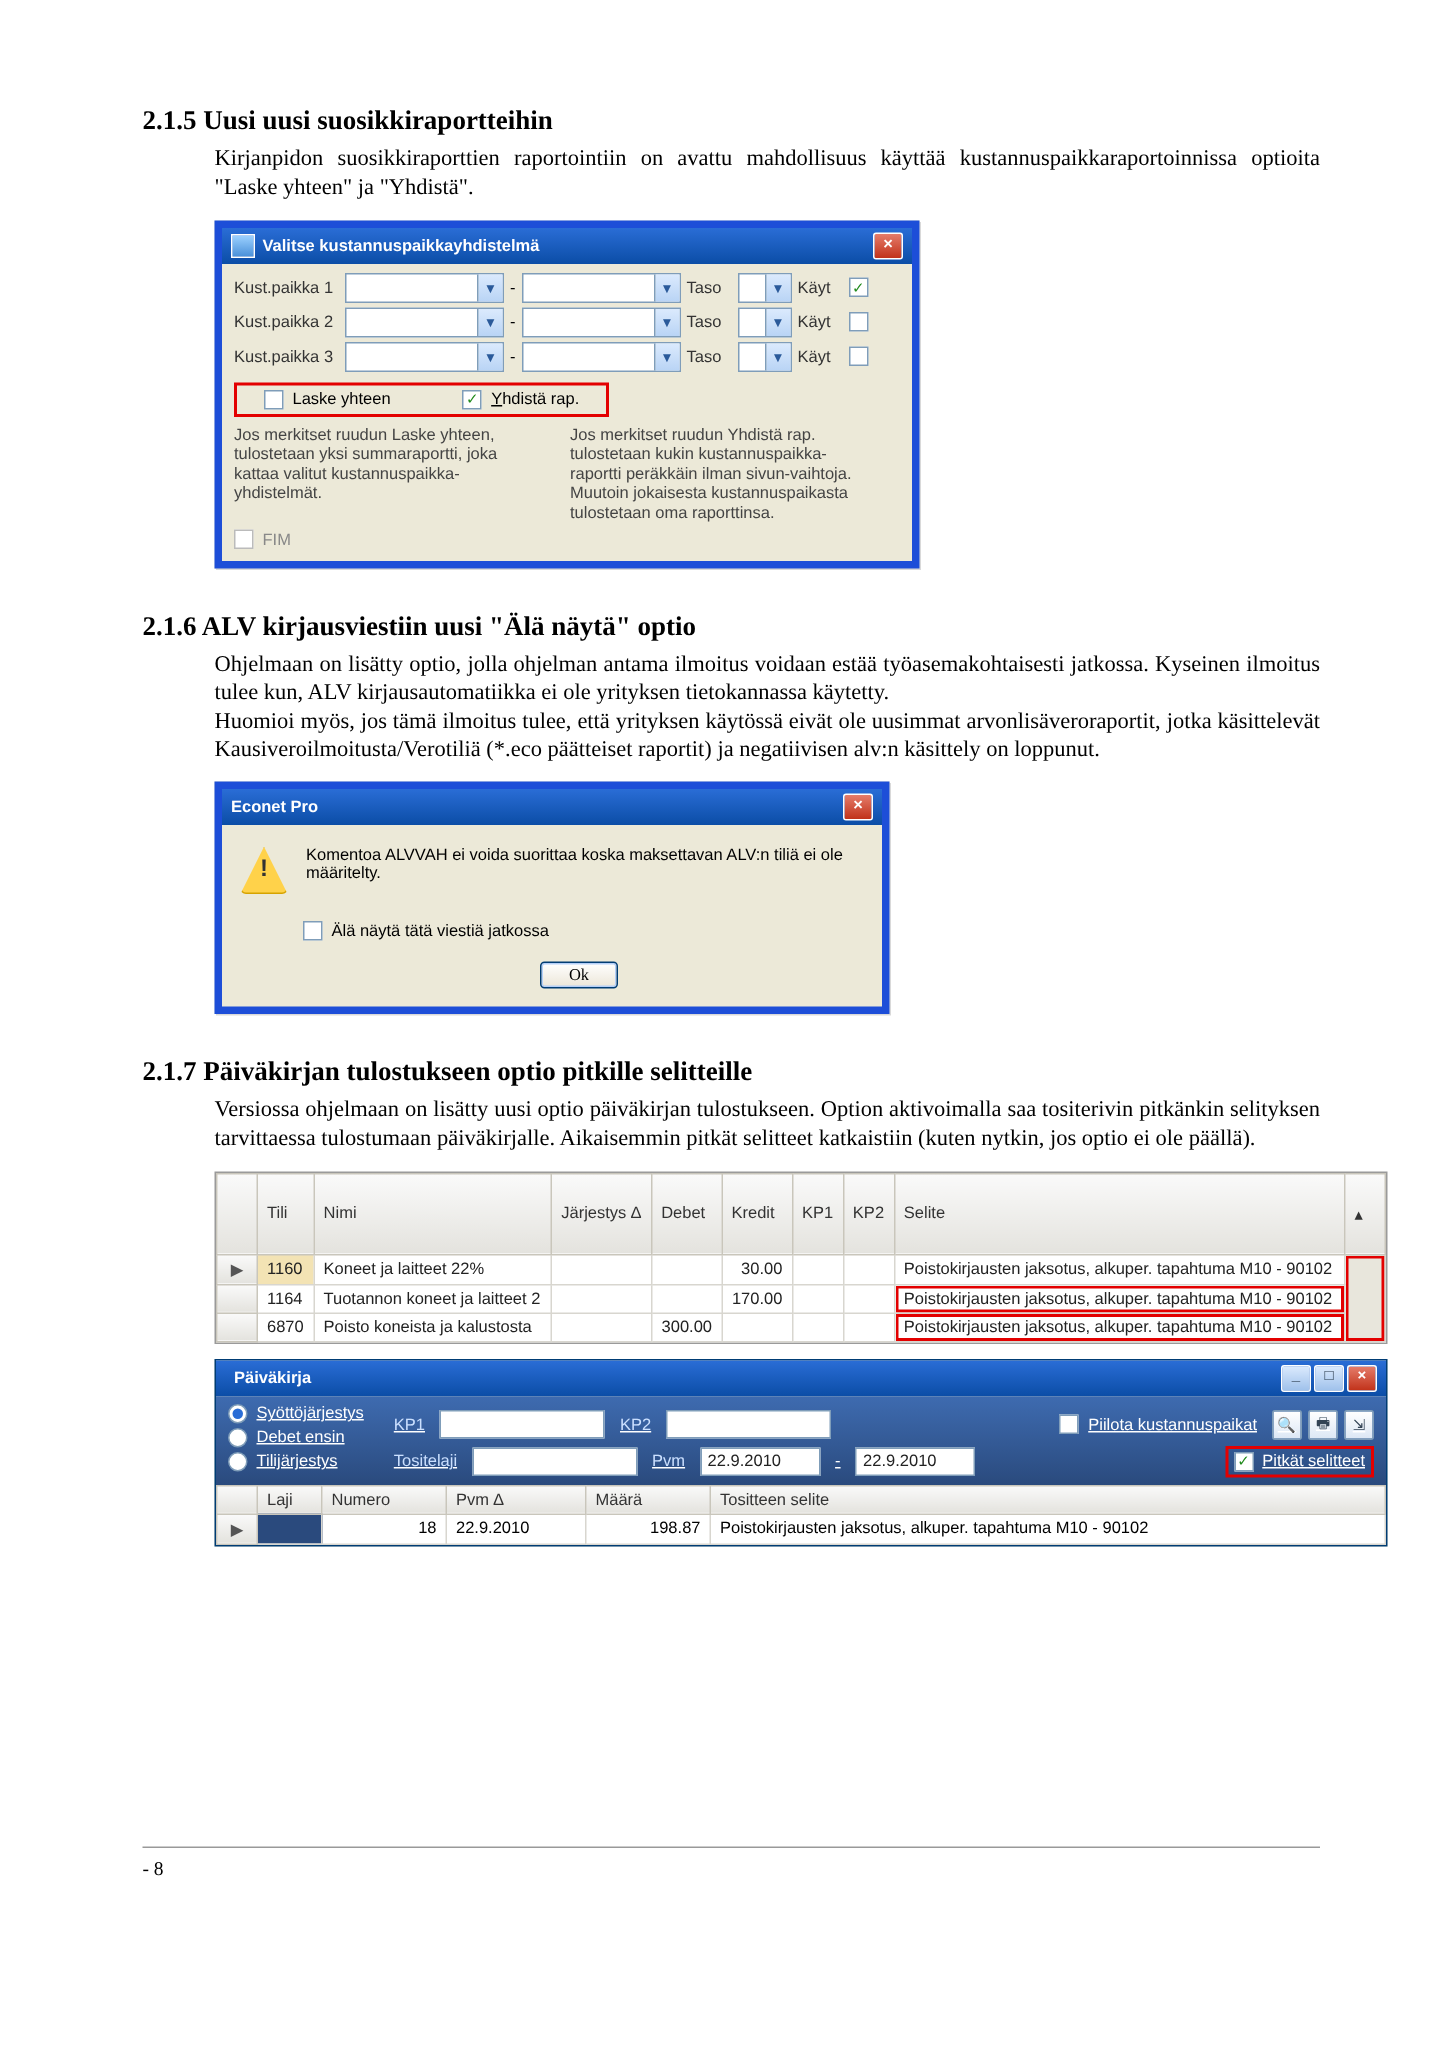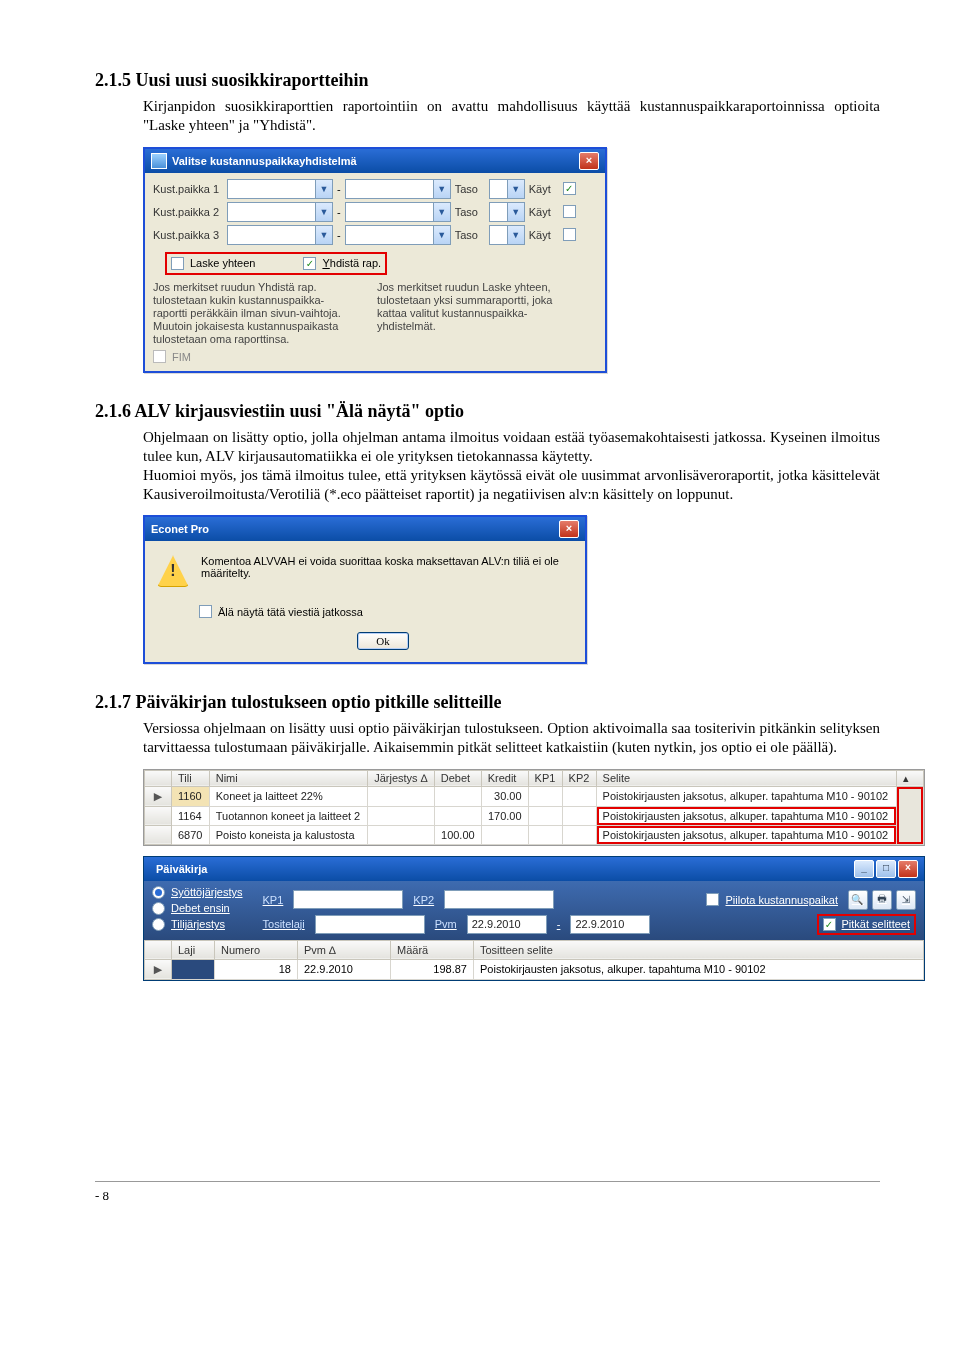--- a/index.html
+++ b/index.html
@@ -23,21 +23,21 @@
     margin-right: 0;
     text-align: justify;
     line-height: 1.25;
   }
   .para {
     margin: 4px 0 12px 0;
   }
   .ui-dialog {
     font-family: Tahoma, Arial, sans-serif;
     font-size: 11px;
-    border: 2px solid #1d4ed8;
+    border: 5px solid #1d4ed8;
     background: #ece9d8;
     margin: 8px 0 28px 48px;
     width: 460px;
     box-shadow: 1px 1px 0 rgba(0,0,0,0.15);
   }
   .ui-titlebar {
     background: linear-gradient(#2a6dd6, #0b4da6);
     color: #fff;
     padding: 3px 6px;
     display: flex;
@@ -95,22 +95,22 @@
   .chk {
     width: 13px; height: 13px;
     border: 1px solid #7f9db9;
     background: #fff;
     display:inline-flex; align-items:center; justify-content:center;
     font-size: 10px; color:#218b1c;
     box-sizing: border-box;
   }
   .redbox {
     border: 2px solid #e30000;
-    padding: 3px 4px;
-    margin: 4px 0 6px 12px;
+    padding: 3px 18px;
+    margin: 4px 0 6px 0;
     display: inline-block;
   }
   .redbox .inner {
     display:flex; gap:48px; align-items:center;
   }
   .twocol {
     display: flex;
     gap: 24px;
     align-items: flex-start;
     font-size: 11px;
@@ -156,21 +156,21 @@
     font-size: 11px;
     border: 1px solid #9a9a9a;
     margin: 12px 0 10px 48px;
     width: 780px;
     background:#fff;
   }
   .grid table { border-collapse: collapse; width:100%; }
   .grid th {
     background: linear-gradient(#fafafa,#e4e3de);
     border: 1px solid #c9c6bb;
-    padding: 1px 6px;
+    padding: 20px 6px;
     text-align: left;
     font-weight: normal;
     color:#333;
   }
   .grid td {
     border: 1px solid #d8d6cf;
     padding: 3px 6px;
     color:#222;
   }
   .grid td.num { text-align: right; }
@@ -334,22 +334,22 @@
           <span class="chk"></span>
           <span>Laske yhteen</span>
         </span>
         <span style="display:flex;gap:6px;align-items:center">
           <span class="chk">✓</span>
           <span><u>Y</u><span>hdistä rap.</span></span>
         </span>
       </div>
     </div>
     <div class="twocol">
+      <div>Jos merkitset ruudun Laske yhteen, tulostetaan yksi summaraportti, joka kattaa valitut kustannuspaikka-yhdistelmät.</div>
       <div>Jos merkitset ruudun Yhdistä rap. tulostetaan kukin kustannuspaikka-raportti peräkkäin ilman sivun-vaihtoja. Muutoin jokaisesta kustannuspaikasta tulostetaan oma raporttinsa.</div>
-      <div>Jos merkitset ruudun Laske yhteen, tulostetaan yksi summaraportti, joka kattaa valitut kustannuspaikka-yhdistelmät.</div>
     </div>
     <div class="fim">
       <span class="chk" style="border-color:#bbb"></span>
       <span>FIM</span>
     </div>
   </div>
 </div>
 
 <h3>2.1.6  ALV kirjausviestiin uusi "Älä näytä" optio</h3>
 <div class="section-body">
@@ -420,21 +420,21 @@
       <td class="num">170.00</td>
       <td></td>
           <td></td>
       <td>Poistokirjausten jaksotus, alkuper. tapahtuma  M10 - 90102</td>
     </tr>
     <tr>
       <td class="rowhdr"></td>
       <td>6870</td>
       <td>Poisto koneista ja kalustosta</td>
       <td></td>
-      <td class="num">100.00</td>
+      <td class="num">300.00</td>
       <td class="num"></td>
       <td></td>
           <td></td>
       <td>Poistokirjausten jaksotus, alkuper. tapahtuma  M10 - 90102</td>
     </tr>
   </tbody>
     </table>
 </div>
 
 <div class="pk-window">

